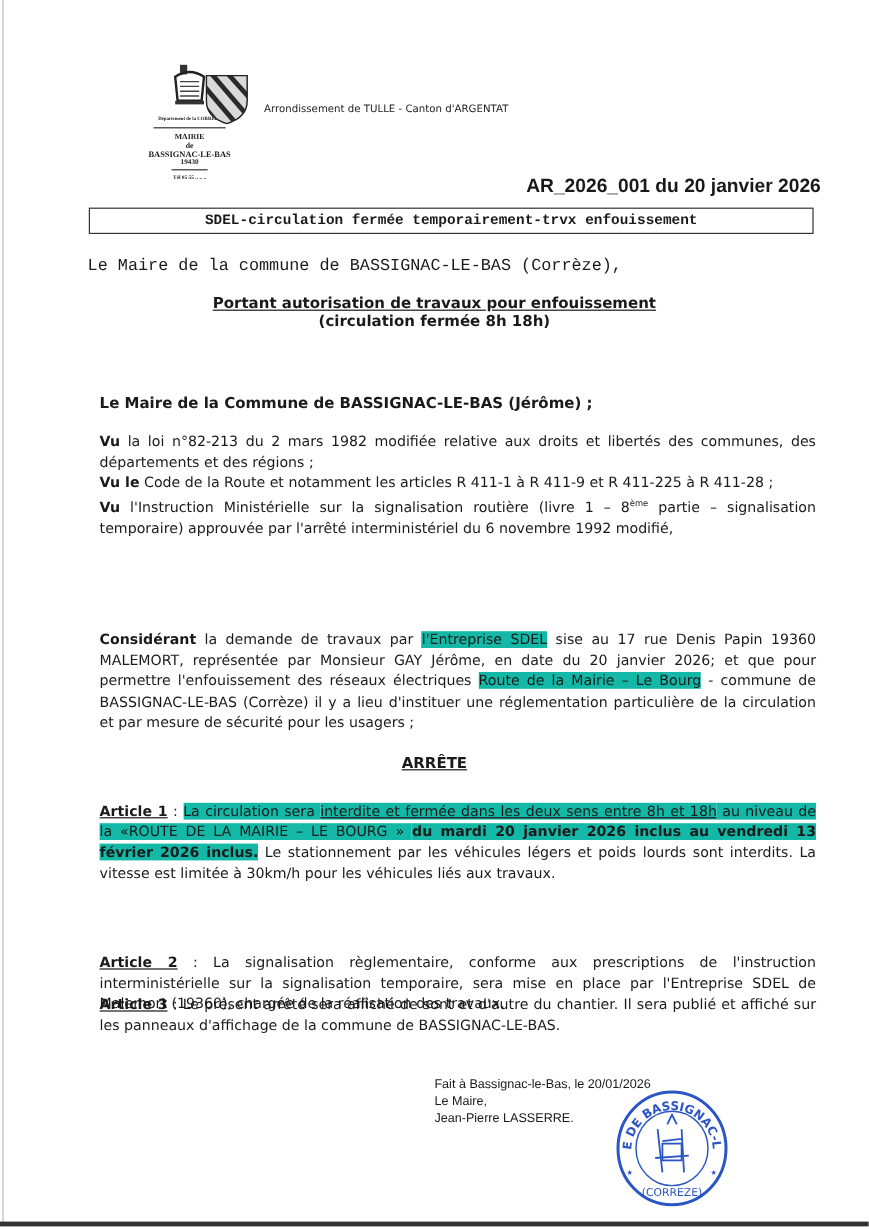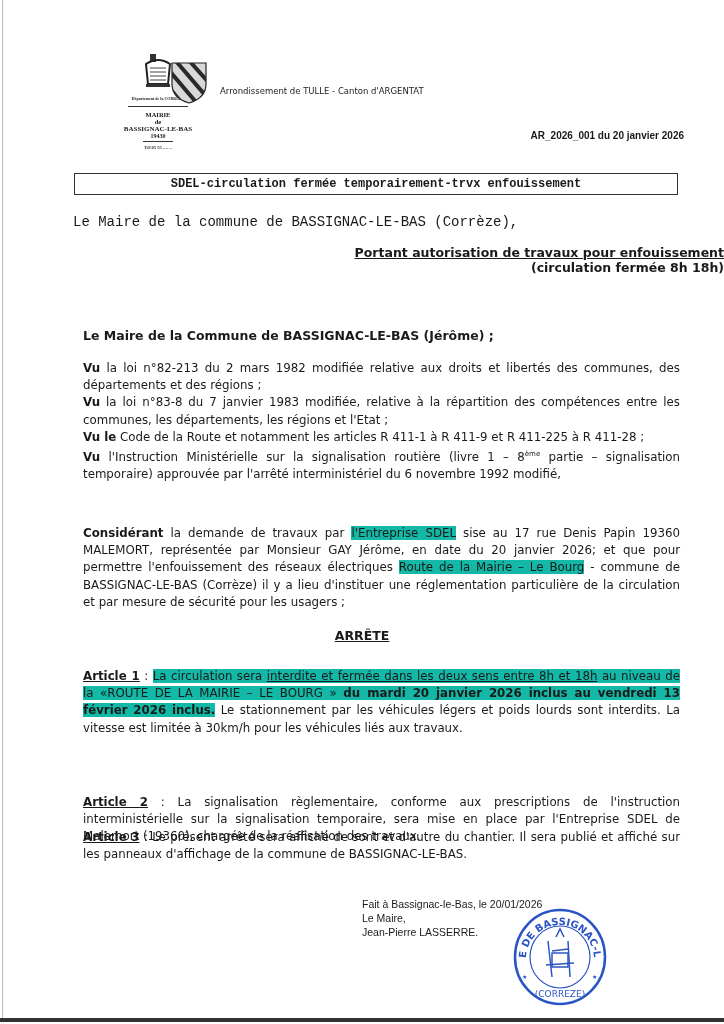--- a/index.html
+++ b/index.html
@@ -12,24 +12,24 @@
     .letterhead { position: absolute; left: 98px; top: 50px; width: 120px; text-align: center; }
     .emblem { width: 40px; height: 40px; margin: 0 auto; }
     .dept { font-family: "Liberation Serif", serif; font-size: 4px; font-weight: bold; margin-top: 2px; }
     .lh-rule { width: 60px; height: 1px; background: #333; margin: 5px auto 4px; }
     .mairie { font-family: "Liberation Serif", serif; font-size: 6.5px; font-weight: bold; line-height: 7px; }
     .commune { font-family: "Liberation Serif", serif; font-size: 7px; font-weight: bold; line-height: 8px; }
     .postal { font-family: "Liberation Serif", serif; font-size: 6px; font-weight: bold; line-height: 7px; }
     .tel { font-family: "Liberation Serif", serif; font-size: 4.5px; font-weight: bold; margin-top: 3px; }
     .shield { position: absolute; left: 171px; top: 62px; width: 36px; height: 42px; }
     .arrondissement { position: absolute; left: 220px; top: 86px; font-size: 8.5px; color: #222; }
-    .ref { position: absolute; right: 40px; top: 130px; font-family: "Liberation Sans", sans-serif; font-weight: bold; font-size: 10px; }
+    .ref { position: absolute; right: 40px; top: 147px; font-family: "Liberation Sans", sans-serif; font-weight: bold; font-size: 16px; }
     .subject-box { position: absolute; left: 74px; top: 173px; width: 604px; height: 22px; border: 1.5px solid #333; box-sizing: border-box; text-align: center; font-family: Liberation Mono, monospace; font-weight: bold; font-size: 12px; line-height: 20px; }
     .intro { position: absolute; left: 73px; top: 214px; font-family: Liberation Mono, monospace; font-size: 14px; }
-    .portant { position: absolute; left: 0; width: 724px; top: 245px; text-align: right; font-weight: bold; font-size: 12.5px; line-height: 15px; }
+    .portant { position: absolute; left: 0; width: 724px; top: 245px; text-align: center; font-weight: bold; font-size: 12.5px; line-height: 15px; }
     .portant .u { text-decoration: underline; }
     .body-text { position: absolute; left: 83px; width: 597px; font-size: 11.8px; line-height: 17.2px; text-align: justify; }
     .heading { position: absolute; left: 83px; top: 328px; font-weight: bold; font-size: 12.5px; }
     b { font-weight: bold; }
     .hl { background: #14b8a6; }
     .ul { text-decoration: underline; }
     .arrete { position: absolute; left: 0; width: 724px; top: 628px; text-align: center; font-weight: bold; font-size: 12.5px; text-decoration: underline; }
     .signature { position: absolute; left: 362px; top: 897px; font-family: "Liberation Sans", sans-serif; font-size: 10.5px; line-height: 14px; }
     .stamp { position: absolute; left: 512px; top: 907px; width: 96px; height: 100px; }
   </style>
@@ -83,21 +83,20 @@
 
 <div class="portant">
   <div class="u">Portant autorisation de travaux pour enfouissement</div>
   <div>(circulation fermée 8h 18h)</div>
 </div>
 
 <div class="heading">Le Maire de la Commune de BASSIGNAC-LE-BAS (Jérôme) ;</div>
 
 <div class="body-text" style="top:360px;">
   <div><b>Vu</b><span> la loi n°82-213 du 2 mars 1982 modifiée relative aux droits et libertés des communes, des départements et des régions ;</span></div>
-  <div><b>Vu</b><span> la loi n°83-8 du 7 janvier 1983 modifiée, relative à la répartition des compétences entre les communes, les départements, les régions et l'Etat ;</span></div>
   <div><b>Vu le</b><span> Code de la Route et notamment les articles R 411-1 à R 411-9 et R 411-225 à R 411-28 ;</span></div>
   <div><b>Vu</b><span> l'Instruction Ministérielle sur la signalisation routière (livre 1 – 8</span><sup style="font-size:7px;">ème</sup><span> partie – signalisation temporaire) approuvée par l'arrêté interministériel du 6 novembre 1992 modifié,</span></div>
 </div>
 
 <div class="body-text" style="top:525px;">
   <b>Considérant</b><span> la demande de travaux par </span><span class="hl">l'Entreprise SDEL</span><span> sise au 17 rue Denis Papin 19360 MALEMORT, représentée par Monsieur GAY Jérôme, en date du 20 janvier 2026; et que pour permettre l'enfouissement des réseaux électriques </span><span class="hl">Route de la Mairie – Le Bourg</span><span> - commune de BASSIGNAC-LE-BAS (Corrèze) il y a lieu d'instituer une réglementation particulière de la circulation et par mesure de sécurité pour les usagers ;</span>
 </div>
 
 <div class="arrete">ARRÊTE</div>
 

